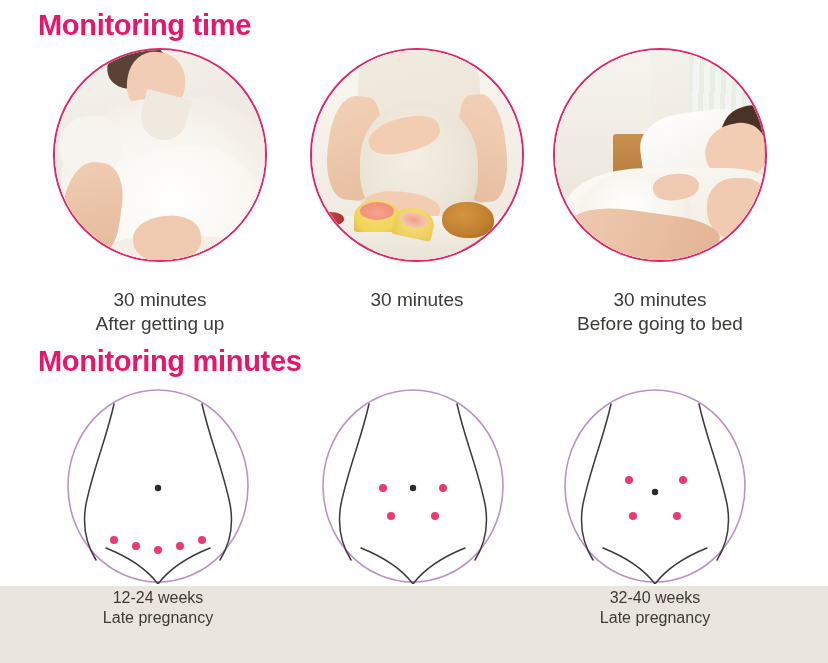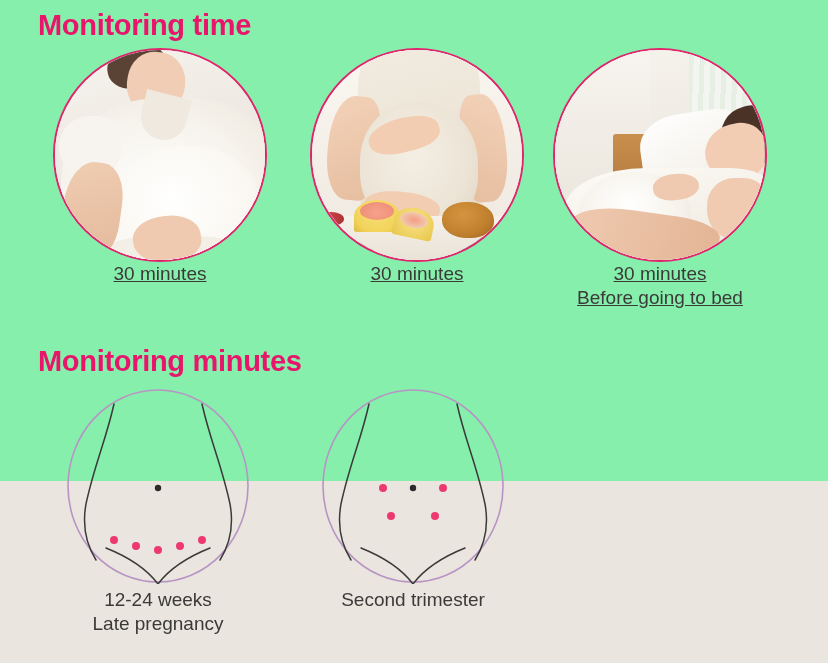--- a/index.html
+++ b/index.html
@@ -2,21 +2,21 @@
 <html><head>
 <meta charset="utf-8">
 <style>
   * { margin:0; padding:0; box-sizing:border-box; }
   html, body {
     width:828px; height:663px;
     background:#eae6df;
     font-family:"Liberation Sans", sans-serif;
     overflow:hidden;
   }
-  .page { position:relative; width:828px; height:481px; background:#86efac; }
+  .page { position:relative; width:828px; height:586px; background:#ffffff; }
 
   .section-title {
     position:absolute;
     font-size:29px;
     font-weight:bold;
     color:#e8156b;
     letter-spacing:-0.3px;
     white-space:nowrap;
   }
   #title-time { left:38px; top:9px; }
@@ -100,41 +100,40 @@
   .p3-face { position:absolute; left:150px; top:74px; width:62px; height:56px; background:#f2cdb3; border-radius:50% 42% 44% 50%; transform:rotate(-14deg); }
   .p3-body { position:absolute; left:10px; top:118px; width:206px; height:100px;
     background:linear-gradient(165deg,#fdfbf7 0%,#f4f0e8 55%,#e8e1d5 100%); border-radius:40% 20% 14% 30%; }
   .p3-belly { position:absolute; left:24px; top:122px; width:112px; height:82px;
     background:radial-gradient(ellipse at 45% 40%,#ffffff 0%,#f6f2ea 60%,#e7e0d3 100%); border-radius:50% 50% 44% 48%; }
   .p3-hand1 { position:absolute; left:98px; top:124px; width:46px; height:26px; background:#f0cab0; border-radius:44% 48% 46% 44%; transform:rotate(-6deg); }
   .p3-arm { position:absolute; left:14px; top:162px; width:150px; height:52px; background:linear-gradient(100deg,#efcab0,#e3b495); border-radius:40% 30% 34% 44%; transform:rotate(8deg); }
   .p3-shoulder { position:absolute; left:152px; top:128px; width:62px; height:62px; background:#f1cbb1; border-radius:44% 40% 40% 48%; }
 
   .photo-caption {
-    margin-top:0;
+    margin-top:26px;
     text-align:center;
     font-size:19px;
     line-height:1.26;
     color:#3b3a38;
     white-space:nowrap;
-    text-decoration:underline;
   }
   .photo-caption .l2 { display:block; }
 
   
   .diagram-row { position:absolute; left:0; top:388px; width:828px; height:270px; }
   .diagram-cell { position:absolute; top:0; width:260px; }
   .diagram-cell.d1 { left:28px; }
   .diagram-cell.d2 { left:283px; }
   .diagram-cell.d3 { left:525px; }
   .diagram-svg { display:block; margin:0 auto; }
   .diagram-caption {
     margin-top:4px;
     text-align:center;
-    font-size:19px;
+    font-size:16px;
     line-height:1.26;
     color:#3b3a38;
     white-space:nowrap;
   }
   .diagram-caption .l2 { display:block; }
 </style>
 </head>
 <body>
 
 <div class="page">
@@ -155,20 +154,21 @@
           <div class="p1-sleeve"></div>
           <div class="p1-belly"></div>
           <div class="p1-lap"></div>
           <div class="p1-dots"></div>
           <div class="p1-arm"></div>
           <div class="p1-hand"></div>
         </div>
       </div>
       <div class="photo-caption">
         <span>30 minutes</span>
+        <span class="l2">After getting up</span>
       </div>
     </div>
 
     <div class="photo-cell c2">
       <div class="photo-circle">
         <div class="photo-inner">
           <div class="p2-bg"></div>
           <div class="p2-torso"></div>
           <div class="p2-armL"></div>
           <div class="p2-armR"></div>
@@ -245,18 +245,35 @@
         <path d="M162 16 C 170 52, 182 78, 190 116 C 194 138, 190 156, 180 172" fill="none" stroke="#3a3a3a" stroke-width="1.5" stroke-linecap="round"></path>
         <path d="M66 160 C 86 168, 106 180, 118 196" fill="none" stroke="#3a3a3a" stroke-width="1.5" stroke-linecap="round"></path>
         <path d="M170 160 C 150 168, 130 180, 118 196" fill="none" stroke="#3a3a3a" stroke-width="1.5" stroke-linecap="round"></path>
         <circle cx="118" cy="100" r="3.2" fill="#2b2b2b"></circle>
         <circle cx="88" cy="100" r="4" fill="#ec3a70"></circle>
         <circle cx="148" cy="100" r="4" fill="#ec3a70"></circle>
         <circle cx="96" cy="128" r="4" fill="#ec3a70"></circle>
         <circle cx="140" cy="128" r="4" fill="#ec3a70"></circle>
       </svg>
       <div class="diagram-caption">
-        <span class="l2">Second trimester</span>
-      </div>
-    </div>
-
+      </div>
+    </div>
+
+    <div class="diagram-cell d3">
+      <svg class="diagram-svg" width="236" height="196" viewBox="0 0 236 196">
+        <ellipse cx="118" cy="98" rx="90" ry="96" fill="none" stroke="#b894c4" stroke-width="1.6"></ellipse>
+        <path d="M74 16 C 66 52, 54 78, 46 116 C 42 138, 46 156, 56 172" fill="none" stroke="#3a3a3a" stroke-width="1.5" stroke-linecap="round"></path>
+        <path d="M162 16 C 170 52, 182 78, 190 116 C 194 138, 190 156, 180 172" fill="none" stroke="#3a3a3a" stroke-width="1.5" stroke-linecap="round"></path>
+        <path d="M66 160 C 86 168, 106 180, 118 196" fill="none" stroke="#3a3a3a" stroke-width="1.5" stroke-linecap="round"></path>
+        <path d="M170 160 C 150 168, 130 180, 118 196" fill="none" stroke="#3a3a3a" stroke-width="1.5" stroke-linecap="round"></path>
+        <circle cx="118" cy="104" r="3.2" fill="#2b2b2b"></circle>
+        <circle cx="92" cy="92" r="4" fill="#ec3a70"></circle>
+        <circle cx="146" cy="92" r="4" fill="#ec3a70"></circle>
+        <circle cx="96" cy="128" r="4" fill="#ec3a70"></circle>
+        <circle cx="140" cy="128" r="4" fill="#ec3a70"></circle>
+      </svg>
+      <div class="diagram-caption">
+        <span>32-40 weeks</span>
+        <span class="l2">Late pregnancy</span>
+      </div>
+    </div>
   </div>
 </div>
 
 </body></html>

